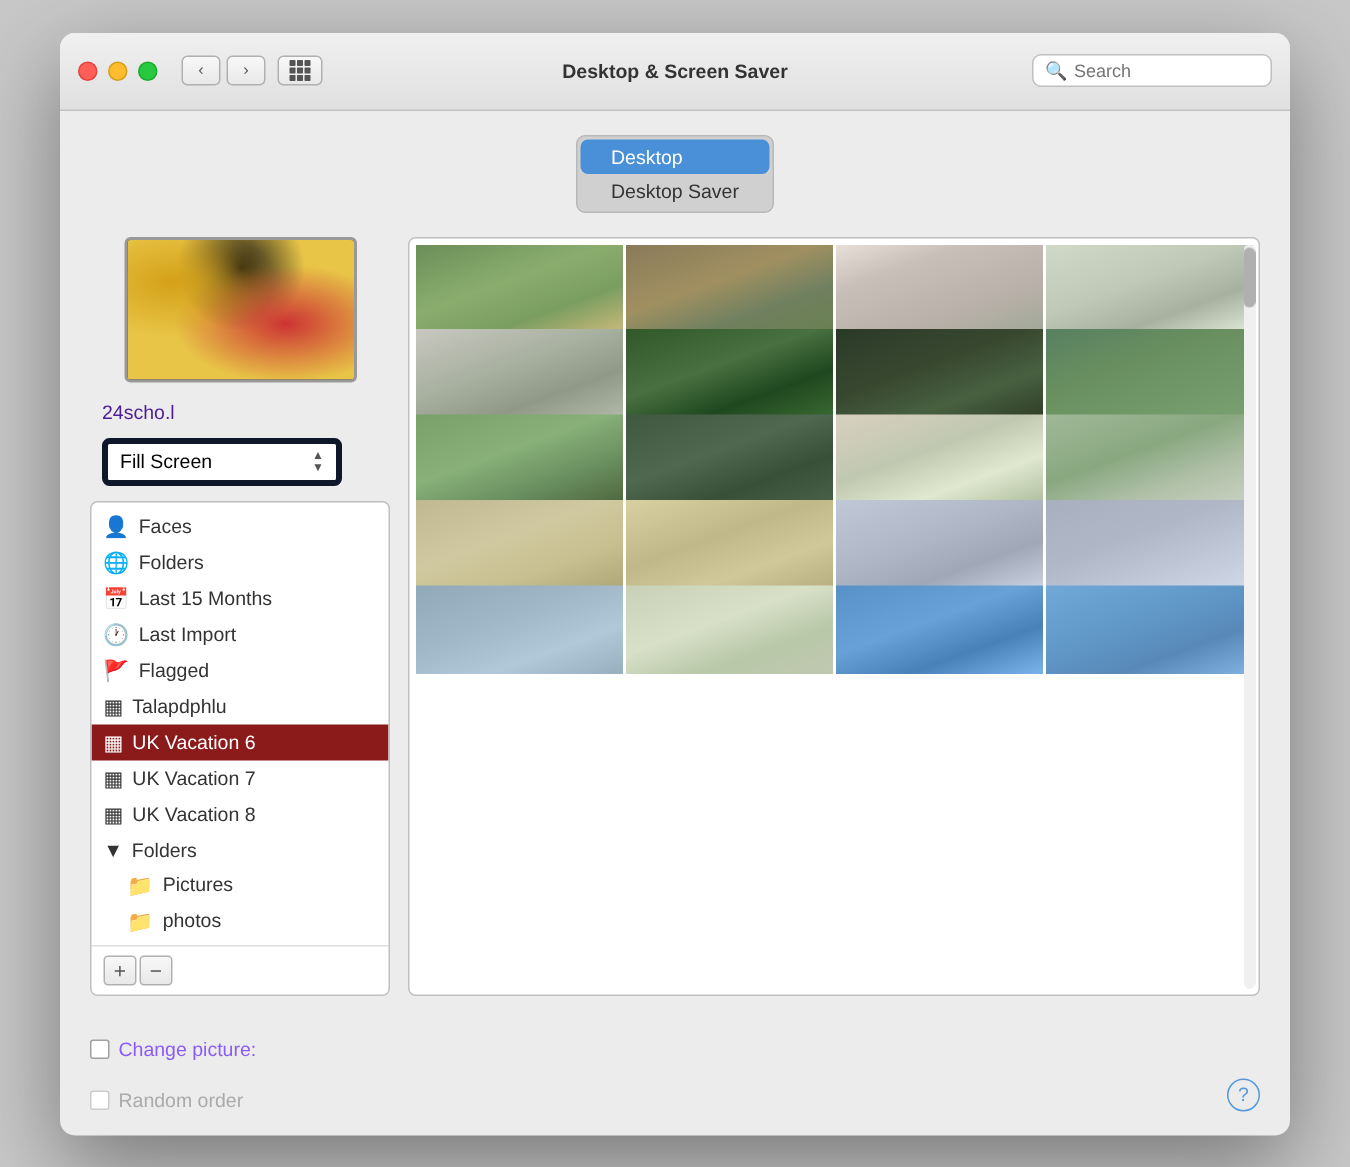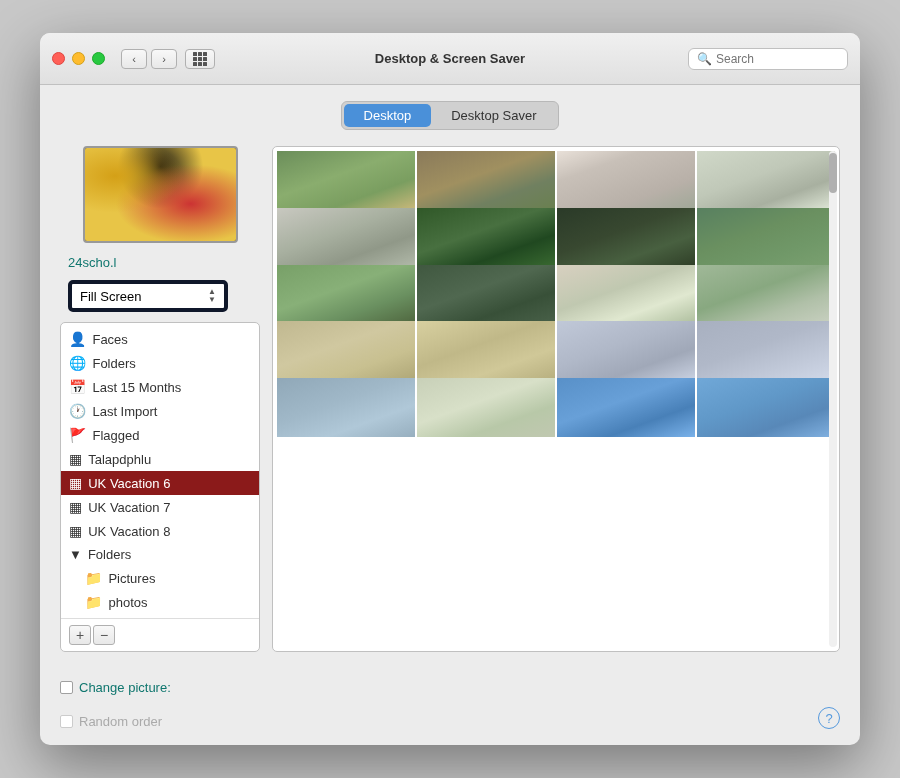--- a/index.html
+++ b/index.html
@@ -111,20 +111,21 @@
       display: flex;
       justify-content: center;
       margin-bottom: 16px;
     }
     .tab-group {
       display: flex;
       background: #d0d0d0;
       border-radius: 6px;
       padding: 2px;
       border: 1px solid #b8b8b8;
+      flex-direction: column;
     }
     .tab {
       padding: 4px 20px;
       font-size: 13px;
       border-radius: 5px;
       cursor: pointer;
       color: #333;
     }
     .tab.active {
       background: #4a90d9;
@@ -158,21 +159,21 @@
       width: 100%;
       height: 100%;
       background:
         radial-gradient(ellipse at 20% 30%, #d4a017 0%, transparent 40%),
         radial-gradient(ellipse at 70% 60%, #cc3333 0%, transparent 50%),
         radial-gradient(ellipse at 50% 20%, #111 0%, transparent 40%);
       background-color: #e8c547;
     }
     .filename {
       font-size: 13px;
-      color: #0f766e;
+      color: #4c1d95;
       margin-bottom: 10px;
       margin-left: 8px;
     }
     .fill-select {
       display: flex;
       align-items: center;
       background: white;
       border: 4px solid #0f172a;
       border-radius: 5px;
       padding: 4px 8px;
@@ -305,21 +306,21 @@
       display: flex;
       align-items: center;
       gap: 8px;
       flex: 1;
     }
     .checkbox-label {
       display: flex;
       align-items: center;
       gap: 6px;
       font-size: 13px;
-      color: #0f766e;
+      color: #8b5cf6;
     }
     .checkbox {
       width: 13px;
       height: 13px;
       border: 1px solid #a0a0a0;
       border-radius: 2px;
       background: white;
     }
     .interval-select {
       display: flex;

